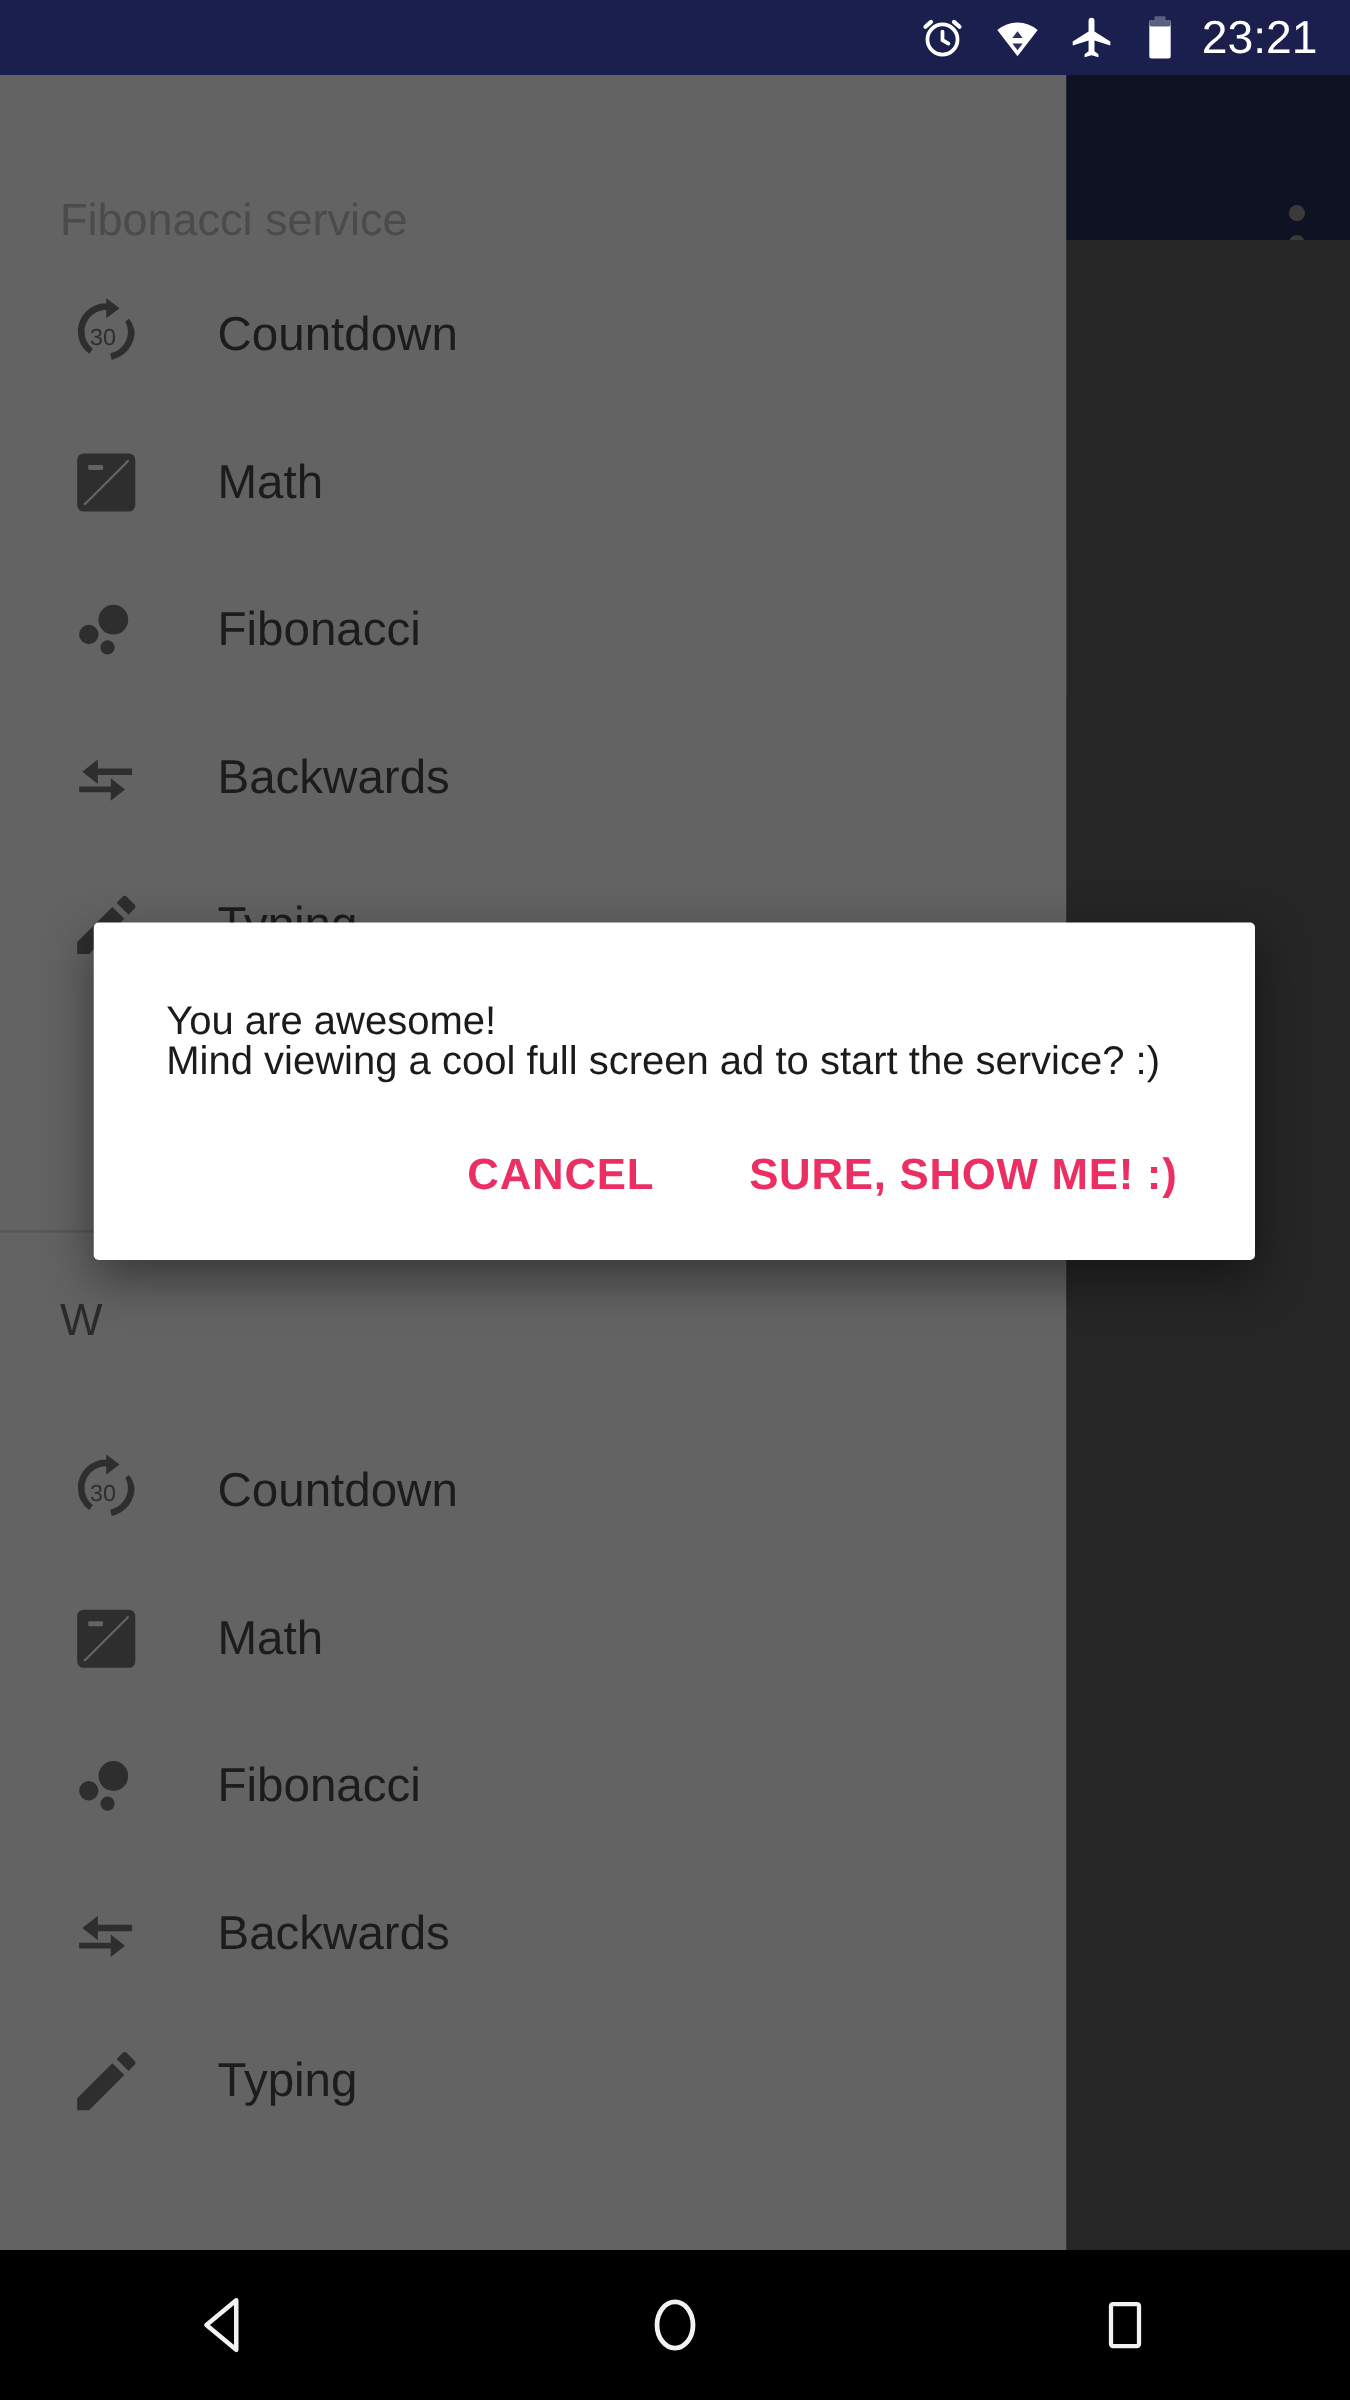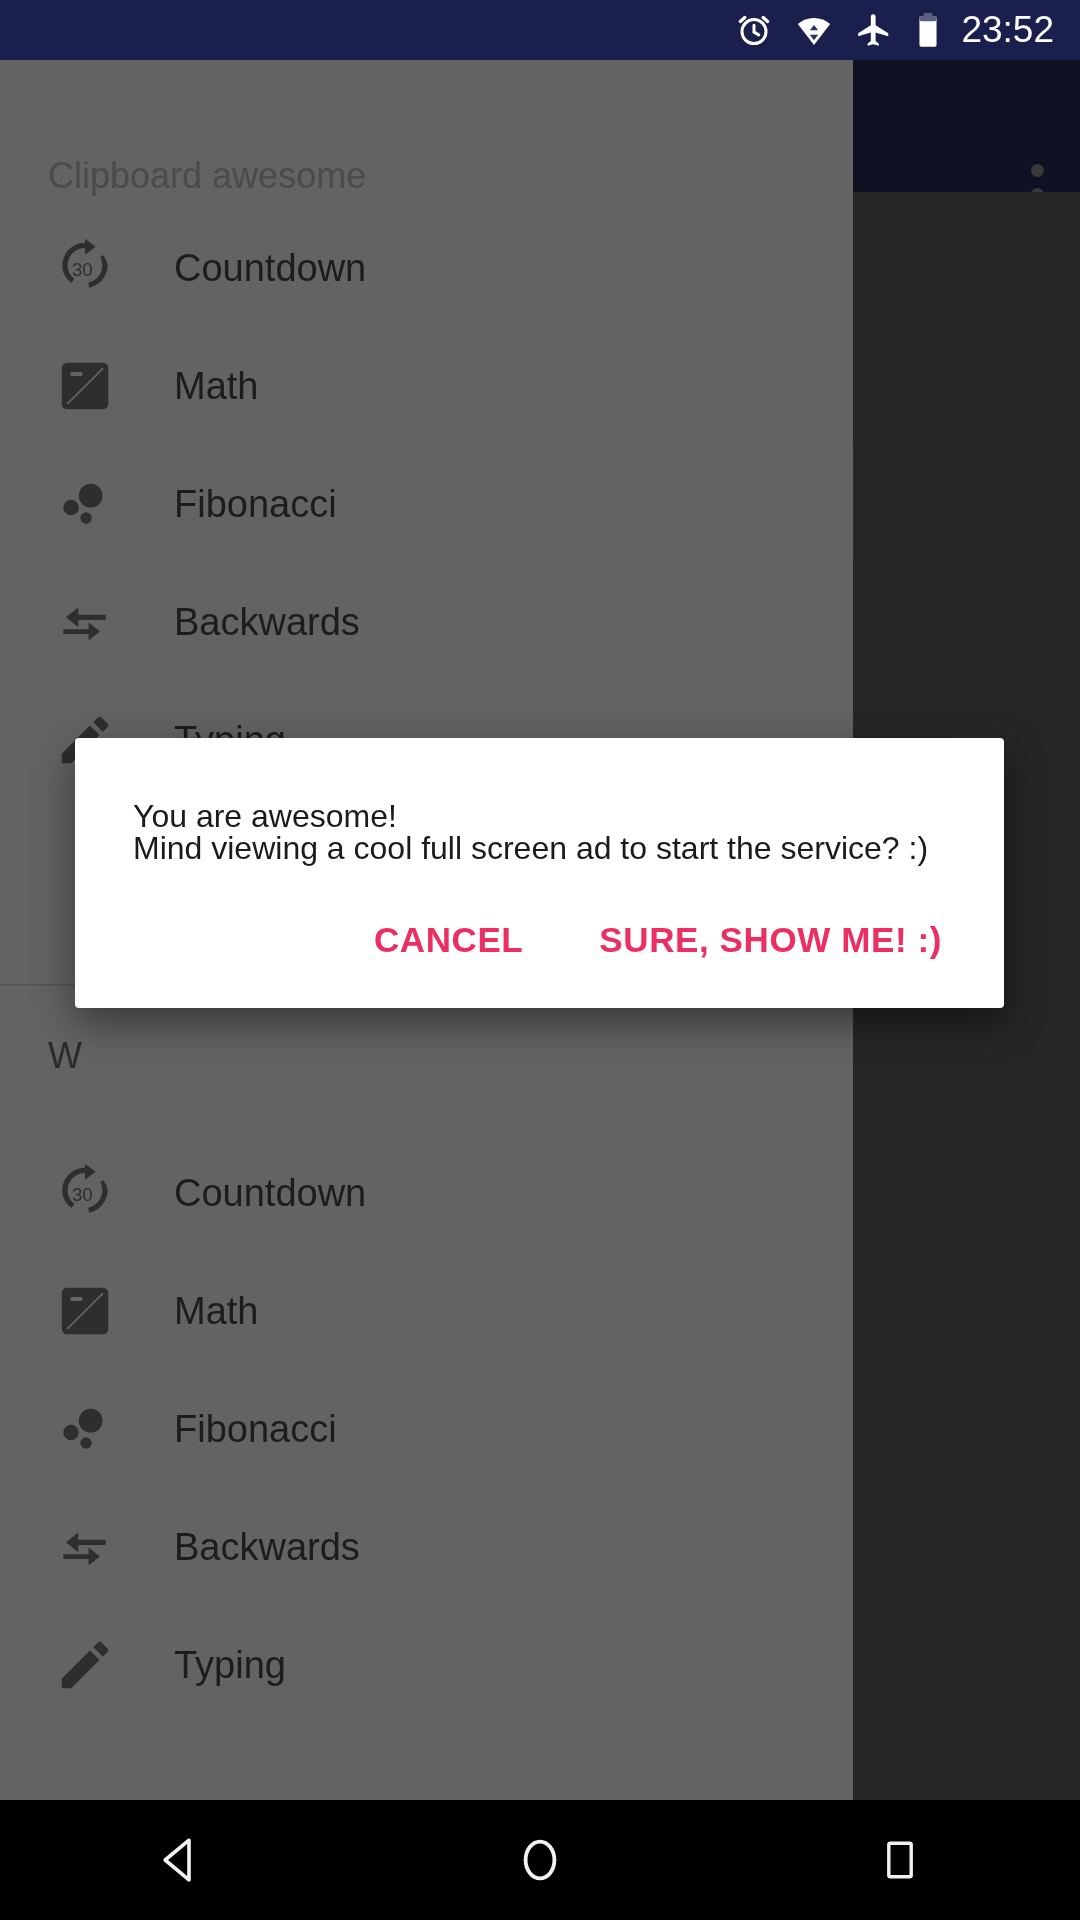--- a/index.html
+++ b/index.html
@@ -203,21 +203,21 @@
       <span></span>
       <span></span>
       <span></span>
     </div>
   </div>
   <div class="app-body">
     <div class="sim-button">ULATE</div>
   </div>
 
   <div class="drawer">
-    <div class="drawer-title">Clipboard awesome</div>
+    <div class="drawer-title">Fibonacci service</div>
 
     <div class="drawer-list">
 
       <div class="drawer-item" style="top:135px">
         <div class="item-icon">
           <svg width="64" height="64" viewBox="0 0 24 24">
             <path d="M12 3.5V1l4 3-4 3V4.5C8.4 4.5 5.5 7.4 5.5 11c0 2.1 1 3.9 2.5 5.1l-1.1 1.5A8 8 0 0 1 3.5 11c0-4.7 3.8-8.5 8.5-8.5zM18.8 7.1A8 8 0 0 1 20.5 11c0 4.1-3 7.6-6.9 8.4l-.4-1.9c3-.6 5.3-3.3 5.3-6.5 0-1.1-.3-2.1-.8-3z" fill="#2e2e2e"></path>
             <text x="11" y="15" font-size="7" font-family="Liberation Sans, sans-serif" fill="#2e2e2e" text-anchor="middle">30</text>
           </svg>
         </div>
@@ -349,21 +349,21 @@
         </svg>
       </span>
       <span>
         <svg width="26" height="38" viewBox="0 0 14 24">
           <rect x="4.2" y="1.2" width="5.6" height="2.4" rx="0.6" fill="#5a6080"></rect>
           <rect x="1.6" y="3.2" width="10.8" height="19.4" rx="1.1" fill="#ffffff"></rect>
           <rect x="1.6" y="3.2" width="10.8" height="3.2" rx="1.1" fill="#5a6080"></rect>
         </svg>
       </span>
     </div>
-    <div class="status-time">23:52</div>
+    <div class="status-time">23:21</div>
   </div>
 
   <div class="dialog">
     <div class="dialog-message">You are awesome!
 Mind viewing a cool full screen ad to start the service? :)</div>
     <div class="dialog-actions">
       <button class="dialog-btn">CANCEL</button>
       <button class="dialog-btn">SURE, SHOW ME! :)</button>
     </div>
   </div>

